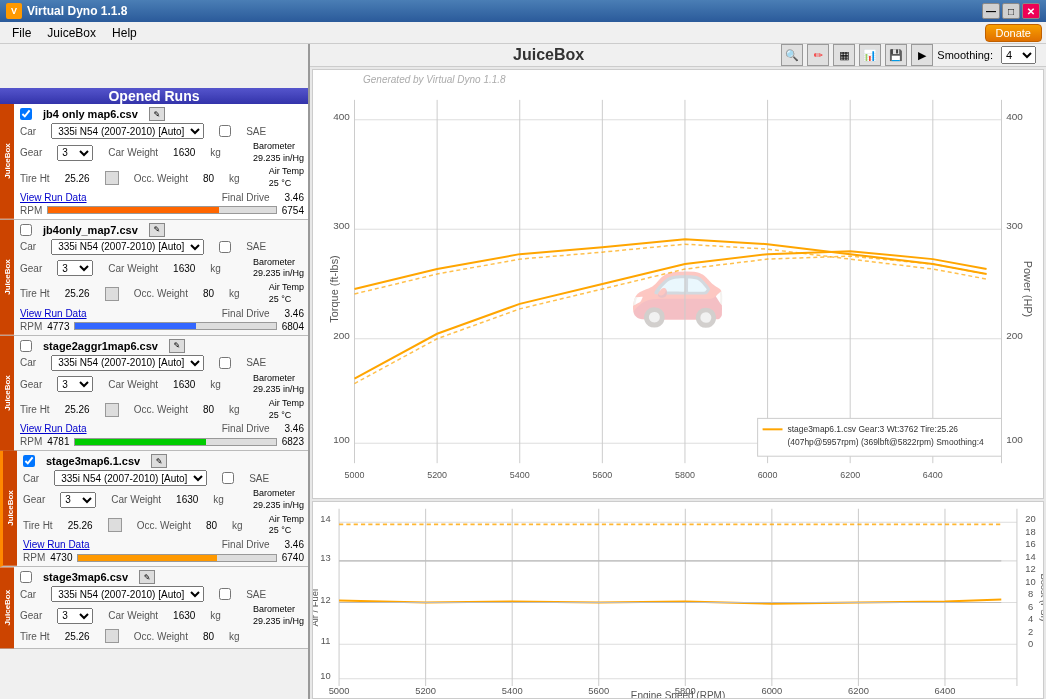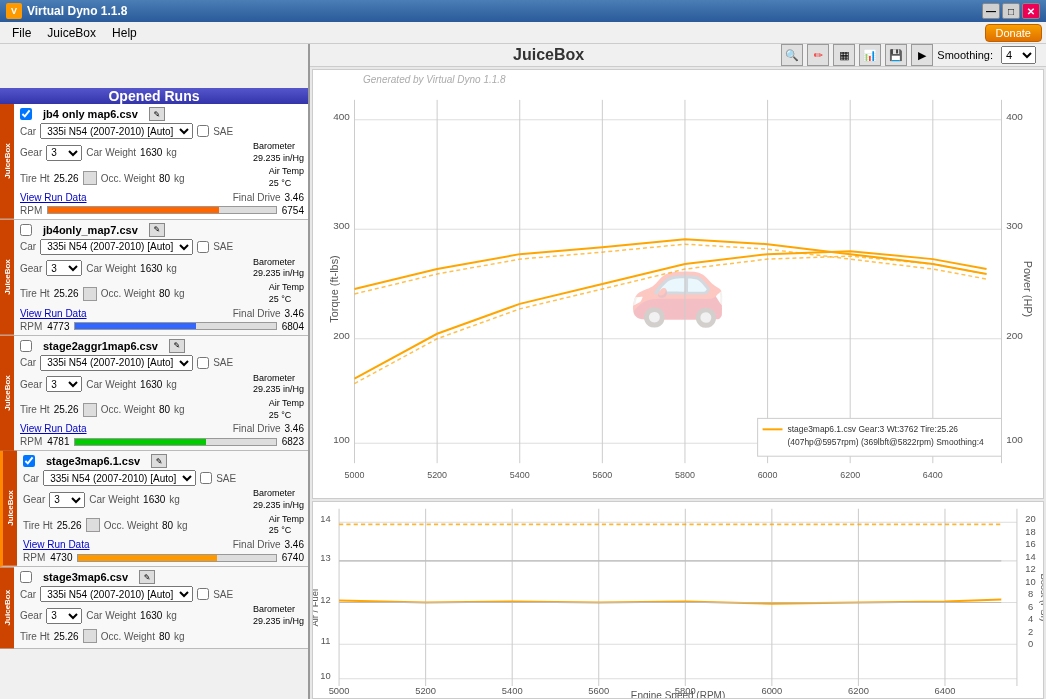--- a/index.html
+++ b/index.html
@@ -79,21 +79,21 @@
       writing-mode: vertical-rl;
       font-size: 8px;
       color: white;
       font-weight: bold;
       transform: rotate(180deg);
     }
     .run-content { margin-left: 16px; }
     .run-title-row { display: flex; align-items: center; gap: 11px; margin-bottom: 2px; }
     .run-checkbox { width: 12px; height: 12px; }
     .run-title { font-weight: bold; font-size: 11px; color: #000; }
-    .run-row { display: flex; align-items: center; gap: 4px; margin-bottom: 2px; flex-wrap: wrap; }
+    .run-row { display: flex; align-items: center; gap: 15px; margin-bottom: 2px; flex-wrap: wrap; }
     .run-label { color: #555; font-size: 10px; }
     .run-value { font-size: 10px; }
     .car-select { font-size: 10px; height: 16px; padding: 0 2px; }
     .gear-select { font-size: 10px; height: 16px; width: 36px; }
     .view-run-link { color: #0000cc; text-decoration: underline; cursor: pointer; font-size: 10px; text-align: right; }
     .rpm-bar-container { display: flex; align-items: center; gap: 5px; margin-top: 2px; }
     .rpm-label { font-size: 10px; color: #555; min-width: 22px; }
     .rpm-bar-outer { flex: 1; height: 8px; background: #ddd; border: 1px solid #999; }
     .rpm-bar-inner { height: 100%; }
     .rpm-end { font-size: 10px; }

